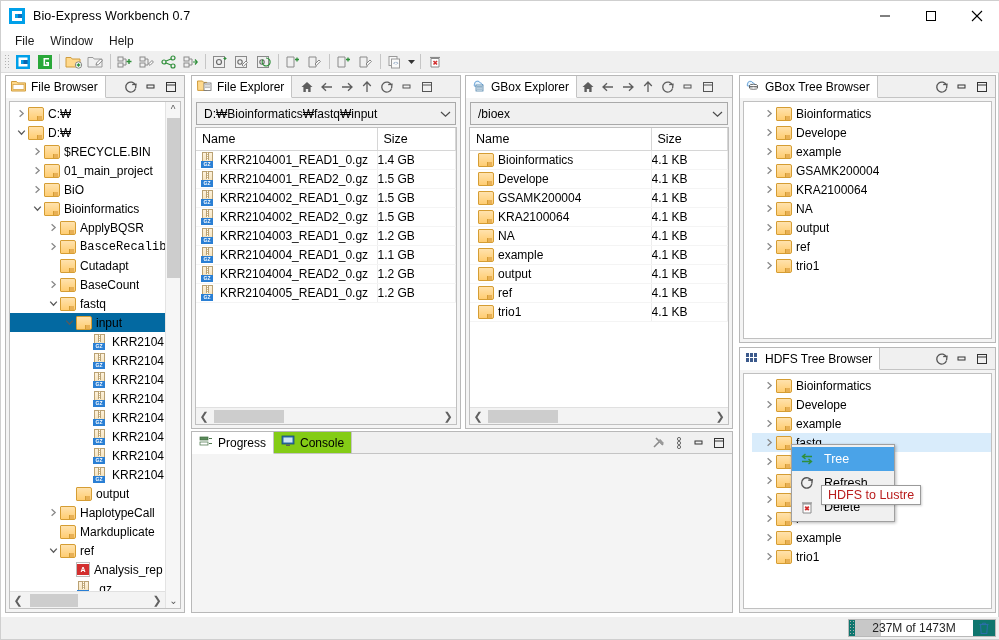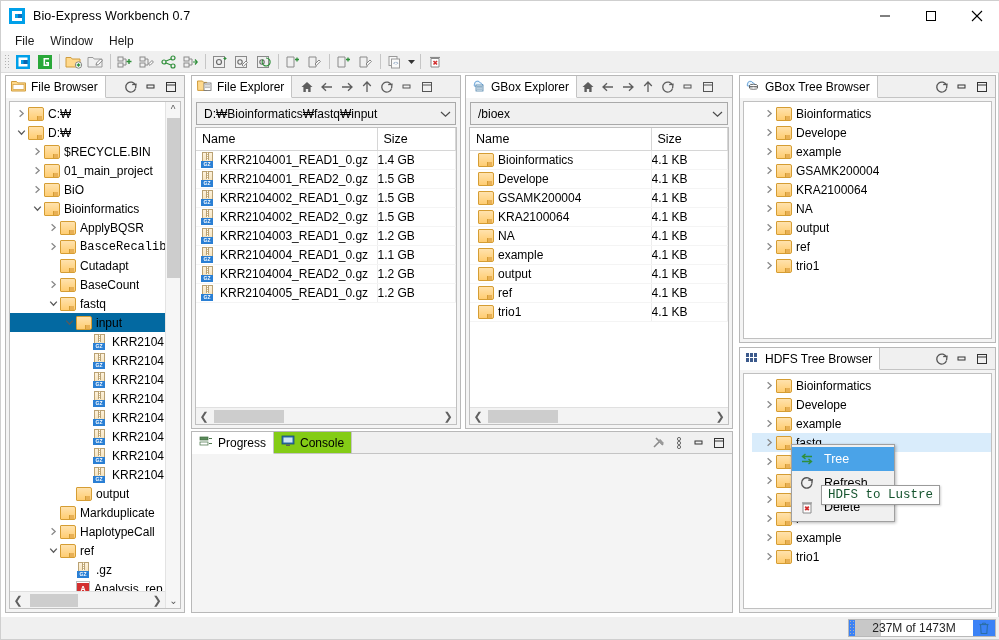--- a/index.html
+++ b/index.html
@@ -219,21 +219,21 @@
     border-top: 1px solid #c4c4c4;
   }
 
   
   .statusbar {
     position: absolute; left: 0; bottom: 0; width: 999px; height: 22px;
     background: #f0f0f0; display: flex; align-items: center;
   }
   .heapmon {
     position: absolute; right: 4px; top: 2px; height: 18px;
-    display: flex; align-items: center; border: 1px solid #b9b9b9; background: #3b82f6;
+    display: flex; align-items: center; border: 1px solid #b9b9b9; background: #0f766e;
   }
   .heapmon .grip {
     width: 6px; height: 16px;
     background-image: radial-gradient(#b0b0b0 40%, transparent 41%);
     background-size: 3px 3px;
   }
   .heapbar { position: relative; width: 118px; height: 16px; background: #fff; }
   .heapbar .fill { position: absolute; left: 0; top: 0; bottom: 0; width: 26px; background: #c8c8c8; }
   .heapbar .txt {
     position: absolute; inset: 0; display: flex; align-items: center; justify-content: center;
@@ -250,24 +250,23 @@
   }
   .ctxitem {
     height: 24px; display: flex; align-items: center; gap: 8px; padding: 0 8px 0 6px;
     font-size: 12.5px; white-space: nowrap;
   }
   .ctxitem.hl { background: #4aa3e8; color: #fff; }
   .ctxicon { width: 18px; height: 18px; display:flex; align-items:center; justify-content:center; flex:none; }
   .tooltip {
     position: absolute; z-index: 60;
     background: #fefefe; border: 1px solid #9a9a9a;
-    padding: 2px 6px; font-size: 12.5px; color: #14532d;
+    padding: 2px 6px; font-size: 12.5px; color: #b91c1c;
     box-shadow: 1px 1px 2px rgba(0,0,0,.18);
     white-space: nowrap;
-    font-family: Liberation Mono, monospace;
   }
 
   .vsb {
     position: absolute; right: 0; top: 0; bottom: 0; width: 15px;
     background: #f6f6f6; border-left: 1px solid #e3e3e3;
   }
   .vsb .arrw { height: 15px; display: flex; align-items: center; justify-content: center; color: #5a5a5a; font-size: 10px; }
   .vsb .vth { position: absolute; left: 1px; width: 13px; background: #cdcdcd; }
 </style>
 </head>
@@ -692,64 +691,64 @@
             <span class="tlabel">KRR2104</span>
           </div>
           <div class="trow" style="padding-left: 52px;">
             <span class="twist none"></span>
             <span class="ficon">
               <i></i>
             </span>
             <span class="tlabel">output</span>
           </div>
           <div class="trow" style="padding-left: 36px;">
+            <span class="twist">
+              <svg width="9" height="9" viewBox="0 0 9 9">
+                <path d="M2.6 1.2 L6.2 4.5 L2.6 7.8" fill="none" stroke="#8a8a8a" stroke-width="1.3"></path>
+              </svg>
+            </span>
+            <span class="ficon">
+              <i></i>
+            </span>
+            <span class="tlabel">HaplotypeCall</span>
+          </div>
+          <div class="trow" style="padding-left: 36px;">
             <span class="twist none"></span>
             <span class="ficon">
               <i></i>
             </span>
             <span class="tlabel">Markduplicate</span>
           </div>
           <div class="trow" style="padding-left: 36px;">
             <span class="twist">
               <svg width="9" height="9" viewBox="0 0 9 9">
-                <path d="M2.6 1.2 L6.2 4.5 L2.6 7.8" fill="none" stroke="#8a8a8a" stroke-width="1.3"></path>
-              </svg>
-            </span>
-            <span class="ficon">
-              <i></i>
-            </span>
-            <span class="tlabel">HaplotypeCall</span>
-          </div>
-          <div class="trow" style="padding-left: 36px;">
-            <span class="twist">
-              <svg width="9" height="9" viewBox="0 0 9 9">
                 <path d="M1.2 2.6 L4.5 6.2 L7.8 2.6" fill="none" stroke="#5a5a5a" stroke-width="1.3"></path>
               </svg>
             </span>
             <span class="ficon">
               <i></i>
             </span>
             <span class="tlabel">ref</span>
+          </div>
+          <div class="trow" style="padding-left: 52px;">
+            <span class="twist none"></span>
+            <span class="pdficon">
+              <b></b>
+              <s>A</s>
+            </span>
+            <span class="tlabel">Analysis_rep</span>
           </div>
           <div class="trow" style="padding-left: 52px;">
             <span class="twist none"></span>
             <span class="gzicon">
               <span class="pg"></span>
               <span class="zip"></span>
               <span class="tag">GZ</span>
             </span>
             <span class="tlabel">.gz</span>
-          </div>
-          <div class="trow" style="padding-left: 52px;">
-            <span class="twist none"></span>
-            <span class="pdficon">
-              <b></b>
-              <s>A</s>
-            </span>
-            <span class="tlabel">Analysis_rep</span>
           </div>
           <div class="trow" style="padding-left: 52px;">
             <span class="twist none"></span>
             <span class="txticon">
               <b></b>
             </span>
             <span class="tlabel">BasesCount</span>
           </div>
         </div>
 

